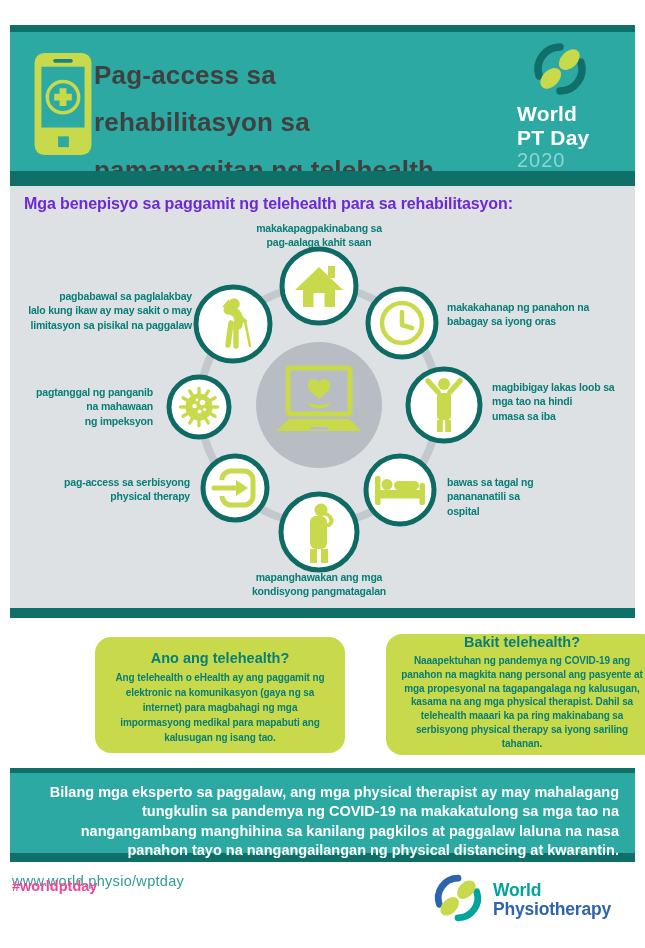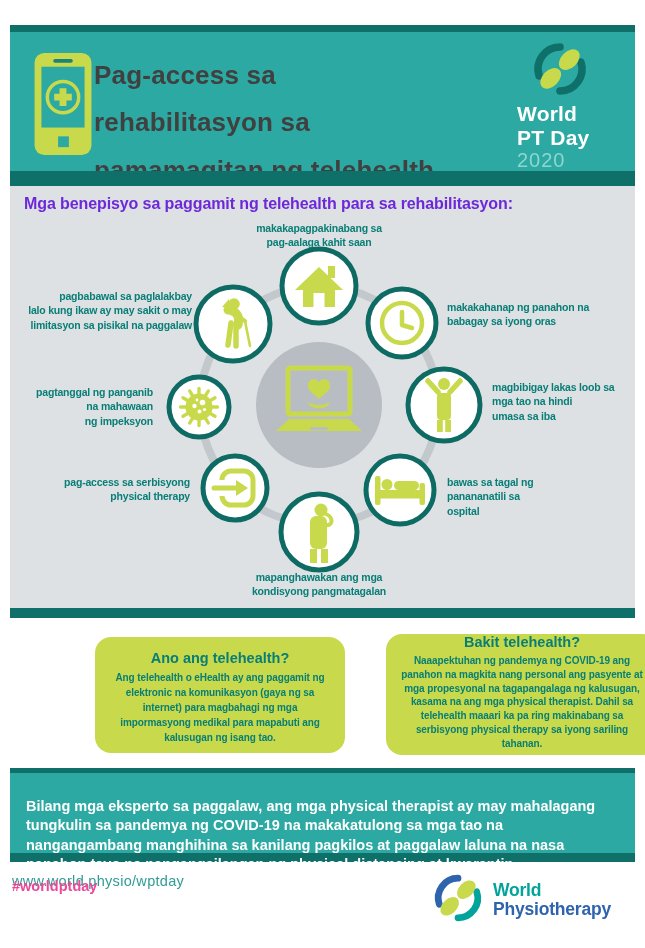--- a/index.html
+++ b/index.html
@@ -42,22 +42,22 @@
          color:#087E76; text-align:center; padding:13px 12px 10px;margin-left:47px; }
   .box-left  { left:48px;  top:637px; width:250px; height:116px; }
   .box-right { left:339px; top:634px; width:272px; height:121px; padding-top:0; }
   .box h3 { margin:0 0 4px 0; font-size:14.5px; font-weight:700; }
   .box p  { margin:0; font-size:10px; font-weight:700; line-height:1.5; letter-spacing:-0.1px; }
   .box-right p { line-height:1.38; }
 
   
   .banner { position:absolute; left:10px; top:768px; width:625px; height:94px; background:#2BA9A2;
             border-top:5px solid #0F6F69; border-bottom:9px solid #0F6F69; box-sizing:border-box;
-            color:#ffffff; font-size:14.5px; font-weight:700; line-height:1.33; text-align:left;
-            padding:24px 16px; }
+            color:#ffffff; font-size:14.5px; font-weight:700; line-height:1.33; text-align:right;
+            padding:10px 16px; }
 
   
   .footer-url { position:absolute; left:12px; top:873px; font-size:14.5px; color:#2F9C95;
                 letter-spacing:0.3px; }
   .footer-tag { position:absolute; left:12px; top:878px; font-size:14.5px; font-weight:700; color:#ec4899; }
   .wp-logo { position:absolute; left:432px; top:872px; display:flex; align-items:center; gap:9px; }
   .wp-text div { font-size:17.5px; font-weight:700; line-height:1.1; letter-spacing:-0.2px; }
   .wp-w1 { color:#00A49B; }
   .wp-w2 { color:#2E64AD; }
 </style>

